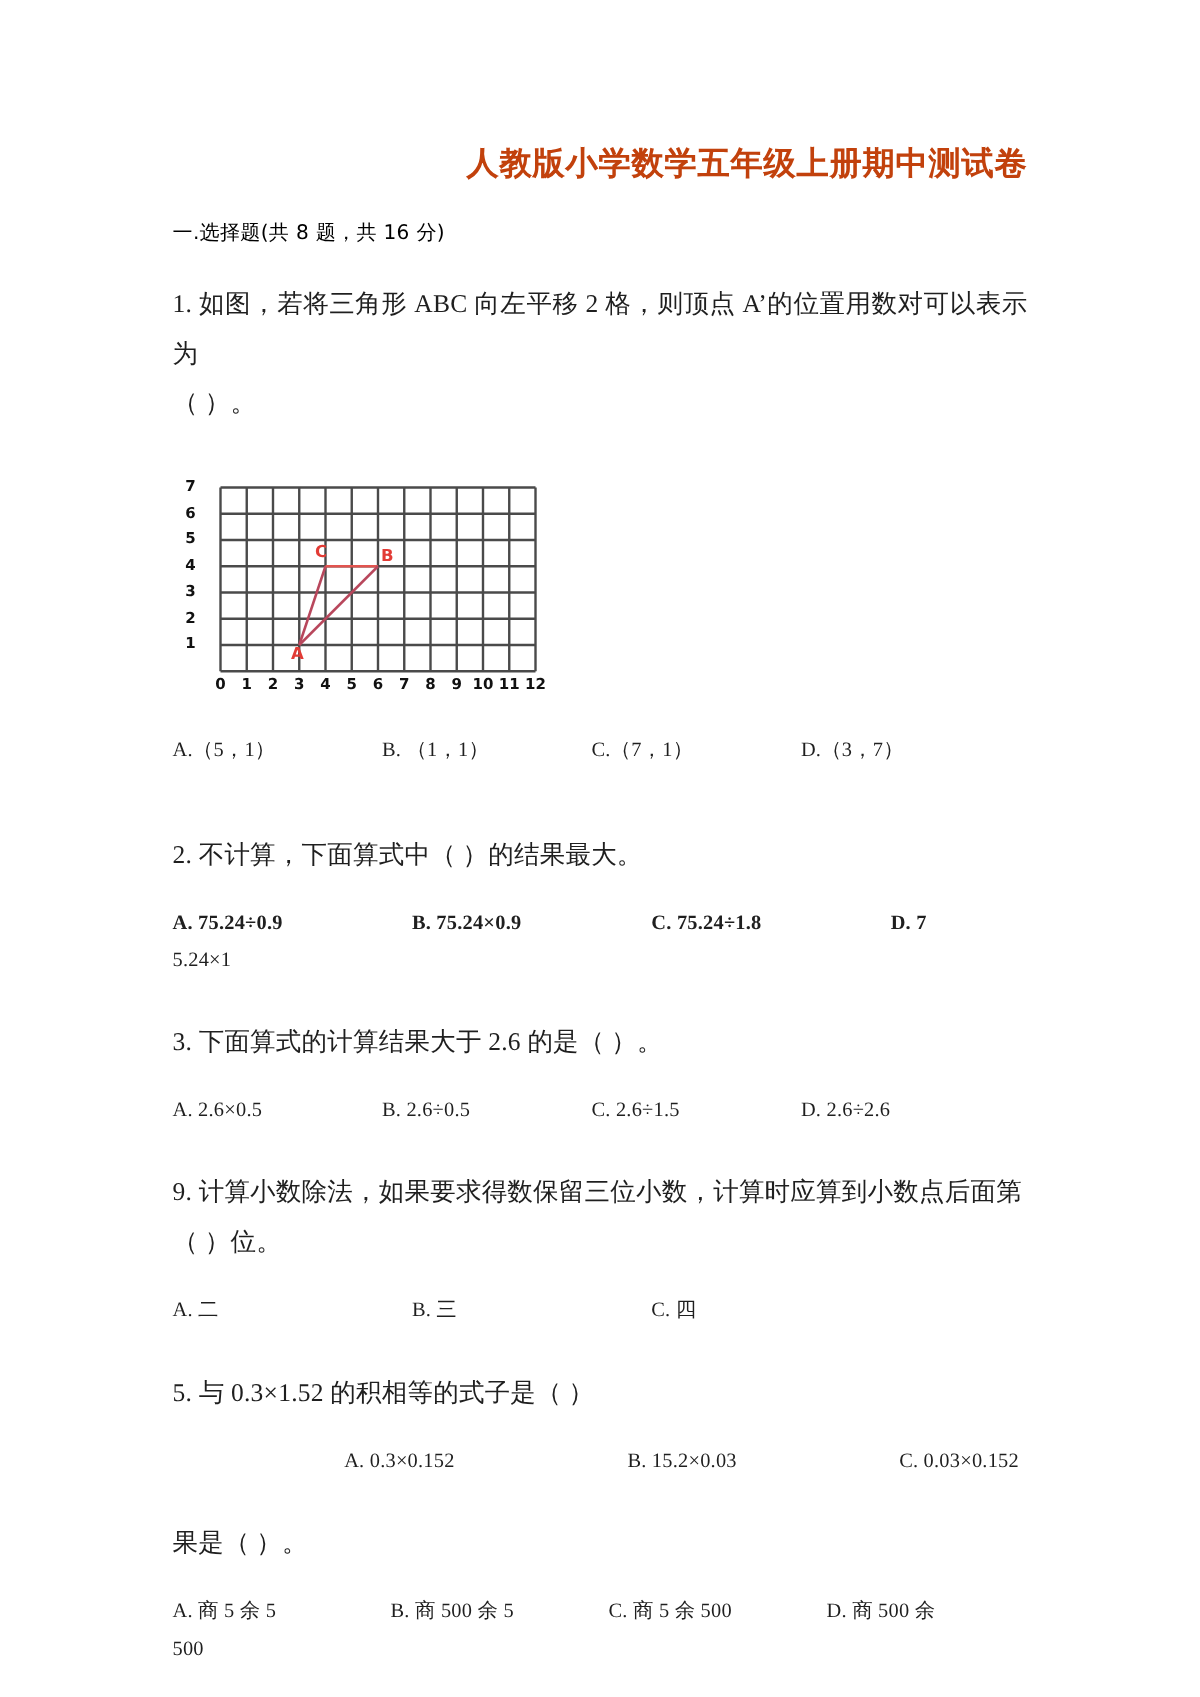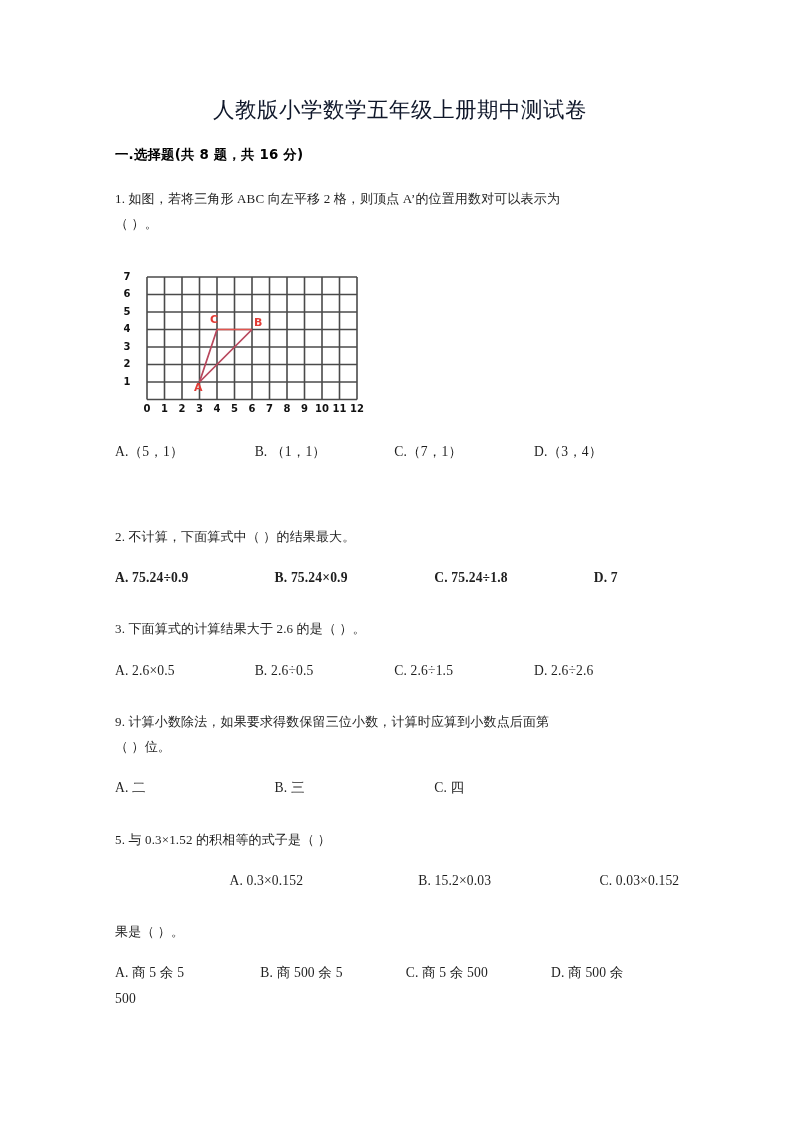--- a/index.html
+++ b/index.html
@@ -22,41 +22,41 @@
     height: 1131px;
   }
   .content {
     position: absolute;
     left: 115px;
     top: 96px;
     width: 570px;
   }
   .doc-title {
     font-family: "DejaVu Sans", "Liberation Sans", sans-serif;
-    font-weight: normal;
+    font-weight: bold;
     font-size: 21.5px;
-    text-align: center;
+    text-align: right;
     letter-spacing: 0.5px;
-    color: #0f172a;
+    color: #c2410c;
     margin: 0 0 0 0;
     line-height: 1.3;
   }
   .section-heading {
     font-family: "DejaVu Sans", "Liberation Sans", sans-serif;
-    font-weight: bold;
+    font-weight: normal;
     font-size: 13.4px;
     color: #000;
     margin-top: 22px;
     letter-spacing: 0.2px;
   }
   .question {
     margin-top: 22px;
   }
   .q-text {
-    font-size: 13px;
+    font-size: 17px;
     line-height: 1.95;
     color: #1f1f1f;
     text-align: justify;
     letter-spacing: 0.15px;
   }
   .q-text .cont {
     display: block;
   }
   .options {
     margin-top: 16px;
@@ -190,33 +190,34 @@
 
           
           <div class="fig-letter" style="left:57px; top:112px;">A</div>
           <div class="fig-letter" style="left:117px; top:47px;">B</div>
           <div class="fig-letter" style="left:73px; top:44px;">C</div>
         </div>
       </div>
 
       <div class="options q1-options">
         <div class="opt-row">
-          <span class="opt">A.（5，1）</span><span class="opt">B. （1，1）</span><span class="opt">C.（7，1）</span><span class="opt">D.（3，4）</span>
-        </div>
-      </div>
-    </div>
-
-    <div class="question" style="margin-top:60px;">
+          <span class="opt">A.（5，1）</span><span class="opt">B. （1，1）</span><span class="opt">C.（7，1）</span><span class="opt">D.（3，7）</span>
+        </div>
+      </div>
+    </div>
+
+    <div class="question" style="margin-top:40px;">
       <div class="q-text">
         <span>2. 不计算，下面算式中（      ）的结果最大。</span>
       </div>
       <div class="options q2-options">
         <div class="opt-row">
           <span class="opt">A. 75.24÷0.9</span><span class="opt">B. 75.24×0.9</span><span class="opt">C. 75.24÷1.8</span><span class="opt">D. 7</span>
         </div>
+        <div class="opt-row">5.24×1</div>
       </div>
     </div>
 
     <div class="question" style="margin-top:26px;">
       <div class="q-text">
         <span>3. 下面算式的计算结果大于 2.6 的是（      ）。</span>
       </div>
       <div class="options q3-options">
         <div class="opt-row">
           <span class="opt">A. 2.6×0.5</span><span class="opt">B. 2.6÷0.5</span><span class="opt">C. 2.6÷1.5</span><span class="opt">D. 2.6÷2.6</span>

